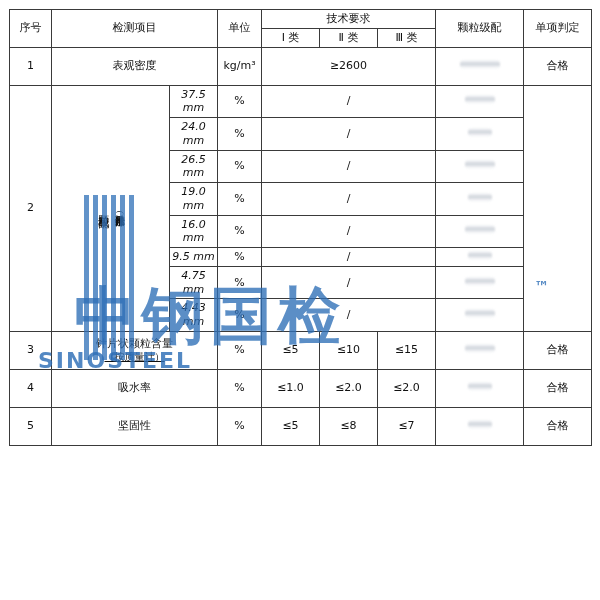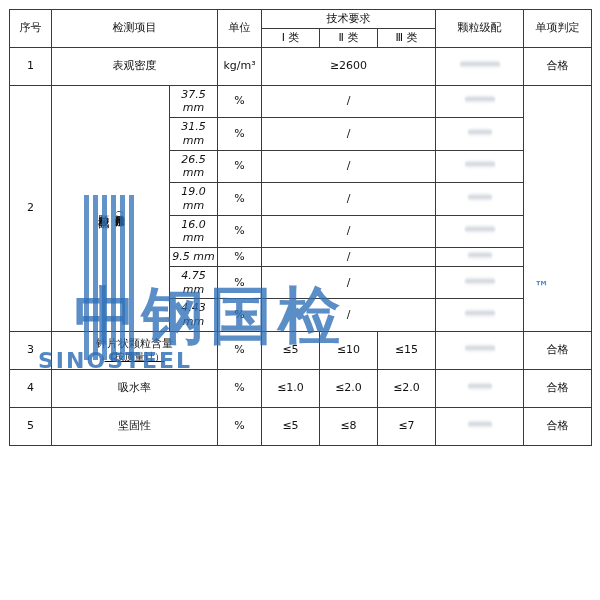--- a/index.html
+++ b/index.html
@@ -207,21 +207,21 @@
             <span class="vert-txt small">累计筛余（按筛孔尺寸）</span>
           </div>
         </td>
         <td class="sieve-label">37.5 mm</td>
         <td>%</td>
         <td colspan="3">/</td>
         <td><span class="redact w30"></span></td>
         <td rowspan="8"></td>
       </tr>
       <tr>
-        <td class="sieve-label">31.5 mm</td>
+        <td class="sieve-label">24.0 mm</td>
         <td>%</td>
         <td colspan="3">/</td>
         <td><span class="redact w24"></span></td>
       </tr>
       <tr>
         <td class="sieve-label">26.5 mm</td>
         <td>%</td>
         <td colspan="3">/</td>
         <td><span class="redact w30"></span></td>
       </tr>

